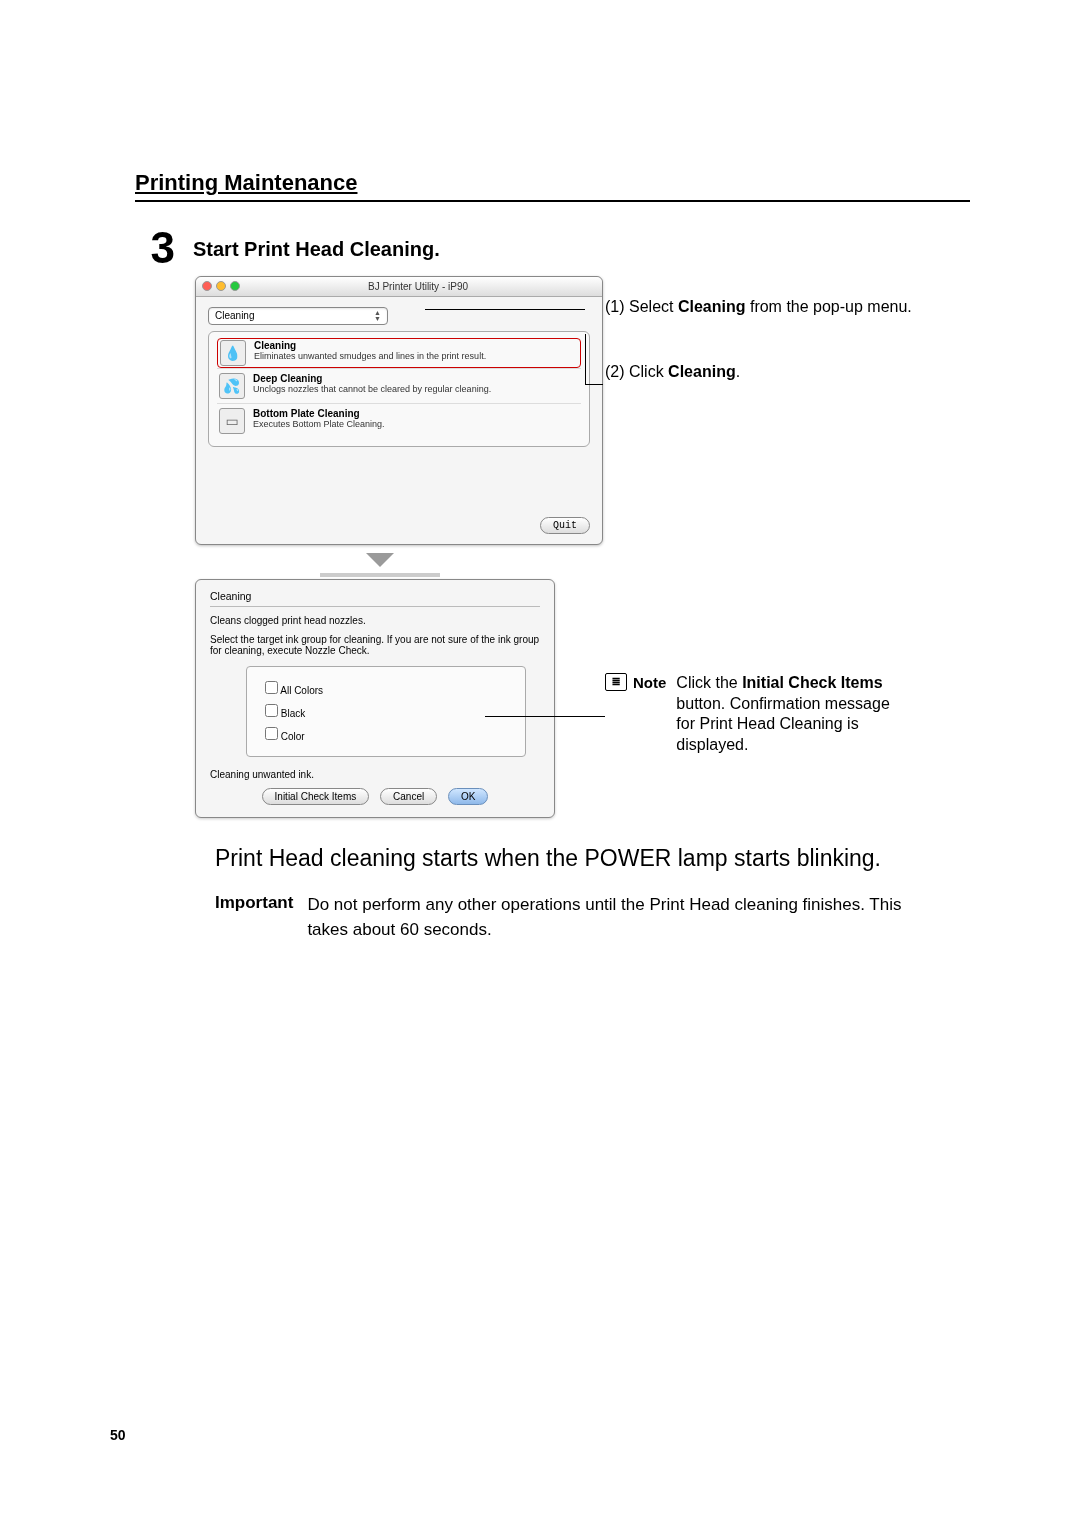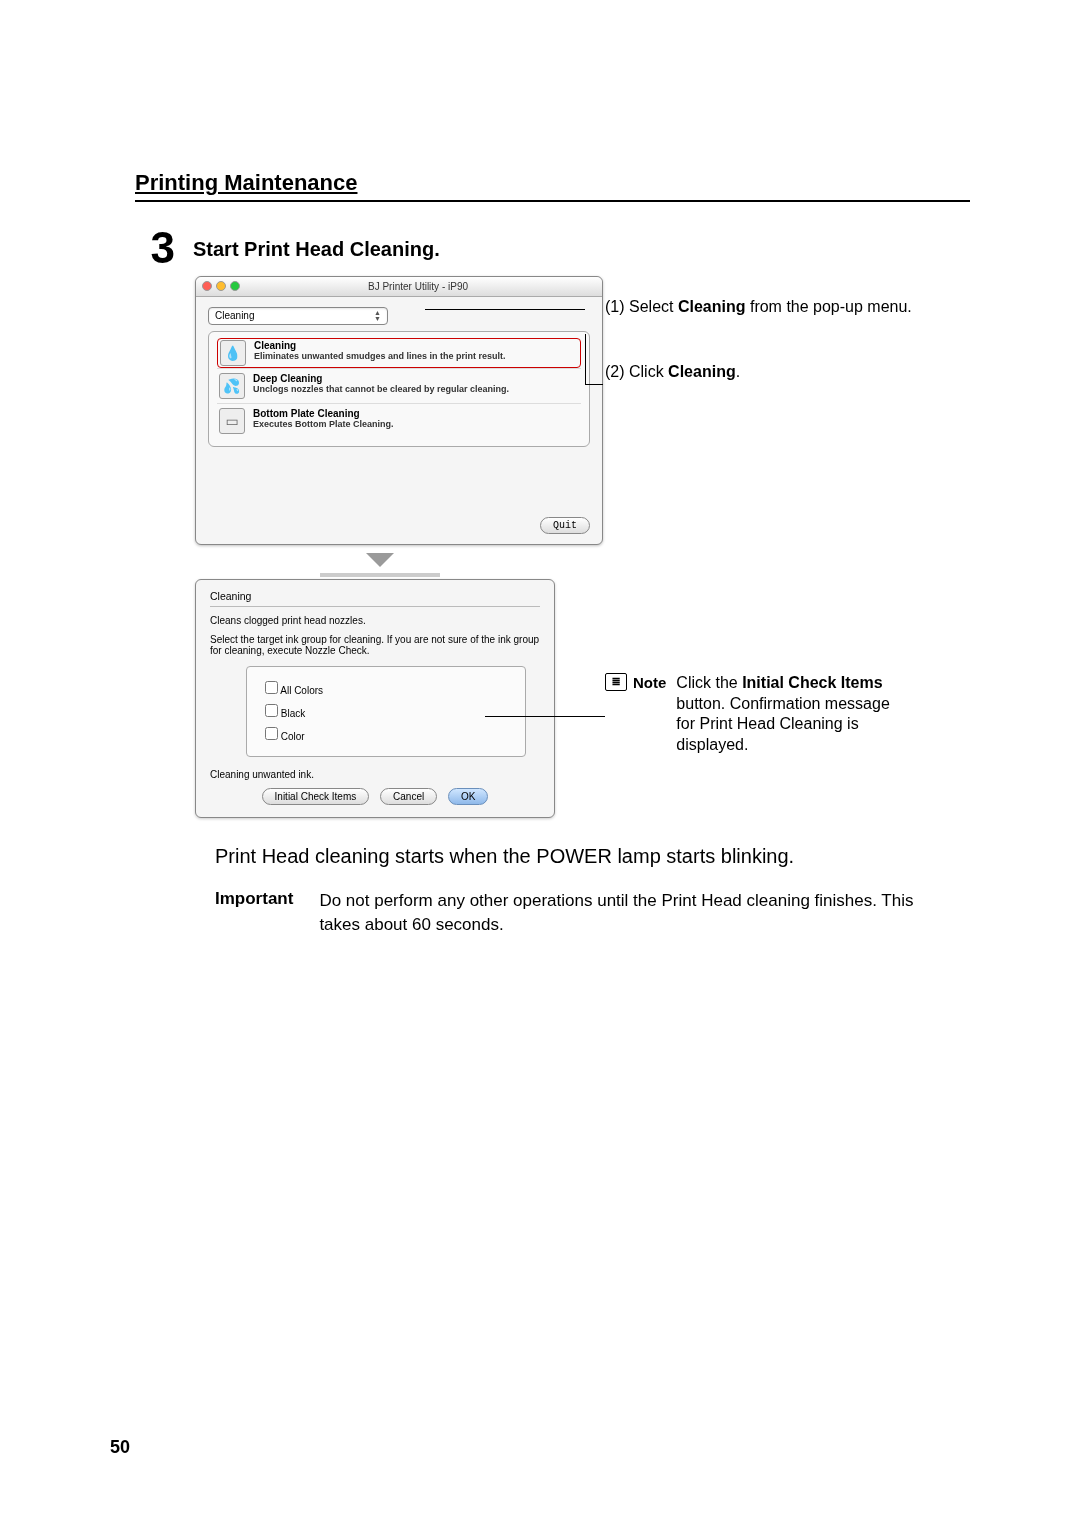--- a/index.html
+++ b/index.html
@@ -74,21 +74,21 @@
     width: 180px; background: #fff; border: 1px solid #888; border-radius: 4px;
     padding: 2px 6px; font-size: 10px; margin: 2px 0 6px 0;
     box-shadow: inset 0 1px 2px rgba(0,0,0,.1);
   }
   .combo .arrows { display:flex; flex-direction:column; font-size:7px; line-height:6px; color:#555; }
   .fn-block { border: 1px solid #aaa; border-radius: 6px; padding: 6px 8px 8px; background:#f9f9f9; }
   .fn-item { display:flex; gap:8px; padding:4px 2px; }
   .fn-item + .fn-item { border-top: 1px solid #ddd; }
   .fn-icon { width: 26px; height: 26px; border: 1px solid #999; background:#eee; border-radius:3px; flex:none; display:flex; align-items:center; justify-content:center; font-size:14px; color:#666;}
   .fn-text b { display:block; font-size:10px; }
-  .fn-text span { display:block; font-size:9px; color:#333;font-weight:bold; }
+  .fn-text span { display:block; font-size:9px; color:#333; }
   .mac-btn {
     display:inline-block; padding:2px 12px; border-radius:10px;
     background: linear-gradient(#fff,#ddd); border:1px solid #888; font-size:10px;
   }
   .mac-btn.primary { background: linear-gradient(#cfe6ff,#8fb9ea); border-color:#6a8fbb; }
 
   .arrow-down {
     width:0; height:0; border-left:14px solid transparent; border-right:14px solid transparent;
     border-top:14px solid #9a9a9a; margin: 8px auto 6px;
   }
@@ -115,26 +115,26 @@
   .anno-item b { font-weight:700; }
 
   .note-block { display:flex; gap:10px; margin-top:20px; }
   .note-label { display:flex; align-items:flex-start; gap:6px; font-weight:700; font-size:15px; }
   .note-icon {
     width:22px; height:18px; border:1.5px solid #000; border-radius:2px;
     display:flex; align-items:center; justify-content:center; font-size:11px;
   }
   .note-text { font-size:16px; line-height:1.3; max-width:230px; }
 
-  .para { font-size:20px; line-height:1.45; margin-left: 80px; margin-top: 24px; width: 700px;}
-  .important-row { display:flex; gap:26px; margin-left:80px; margin-top:18px; width:700px;justify-content:flex-end; }
+  .para { font-size:23px; line-height:1.45; margin-left: 80px; margin-top: 24px; width: 700px;}
+  .important-row { display:flex; gap:14px; margin-left:80px; margin-top:18px; width:700px;justify-content:flex-end; }
   .important-label { font-weight:700; font-size:17px; white-space:nowrap; }
   .important-text { font-size:17px; line-height:1.45; }
 
-  .page-num { position:absolute; left:110px; bottom:70px; font-weight:700; font-size:18px; }
+  .page-num { position:absolute; left:110px; bottom:85px; font-weight:700; font-size:14px; }
 
   .hl { border: 1.5px solid #c00; border-radius: 4px; padding: 1px 2px; }
 </style>
 </head>
 <body>
 
 <div class="section-title">Printing Maintenance</div>
 
 <div class="step-row">
   <div class="step-num">3</div>

